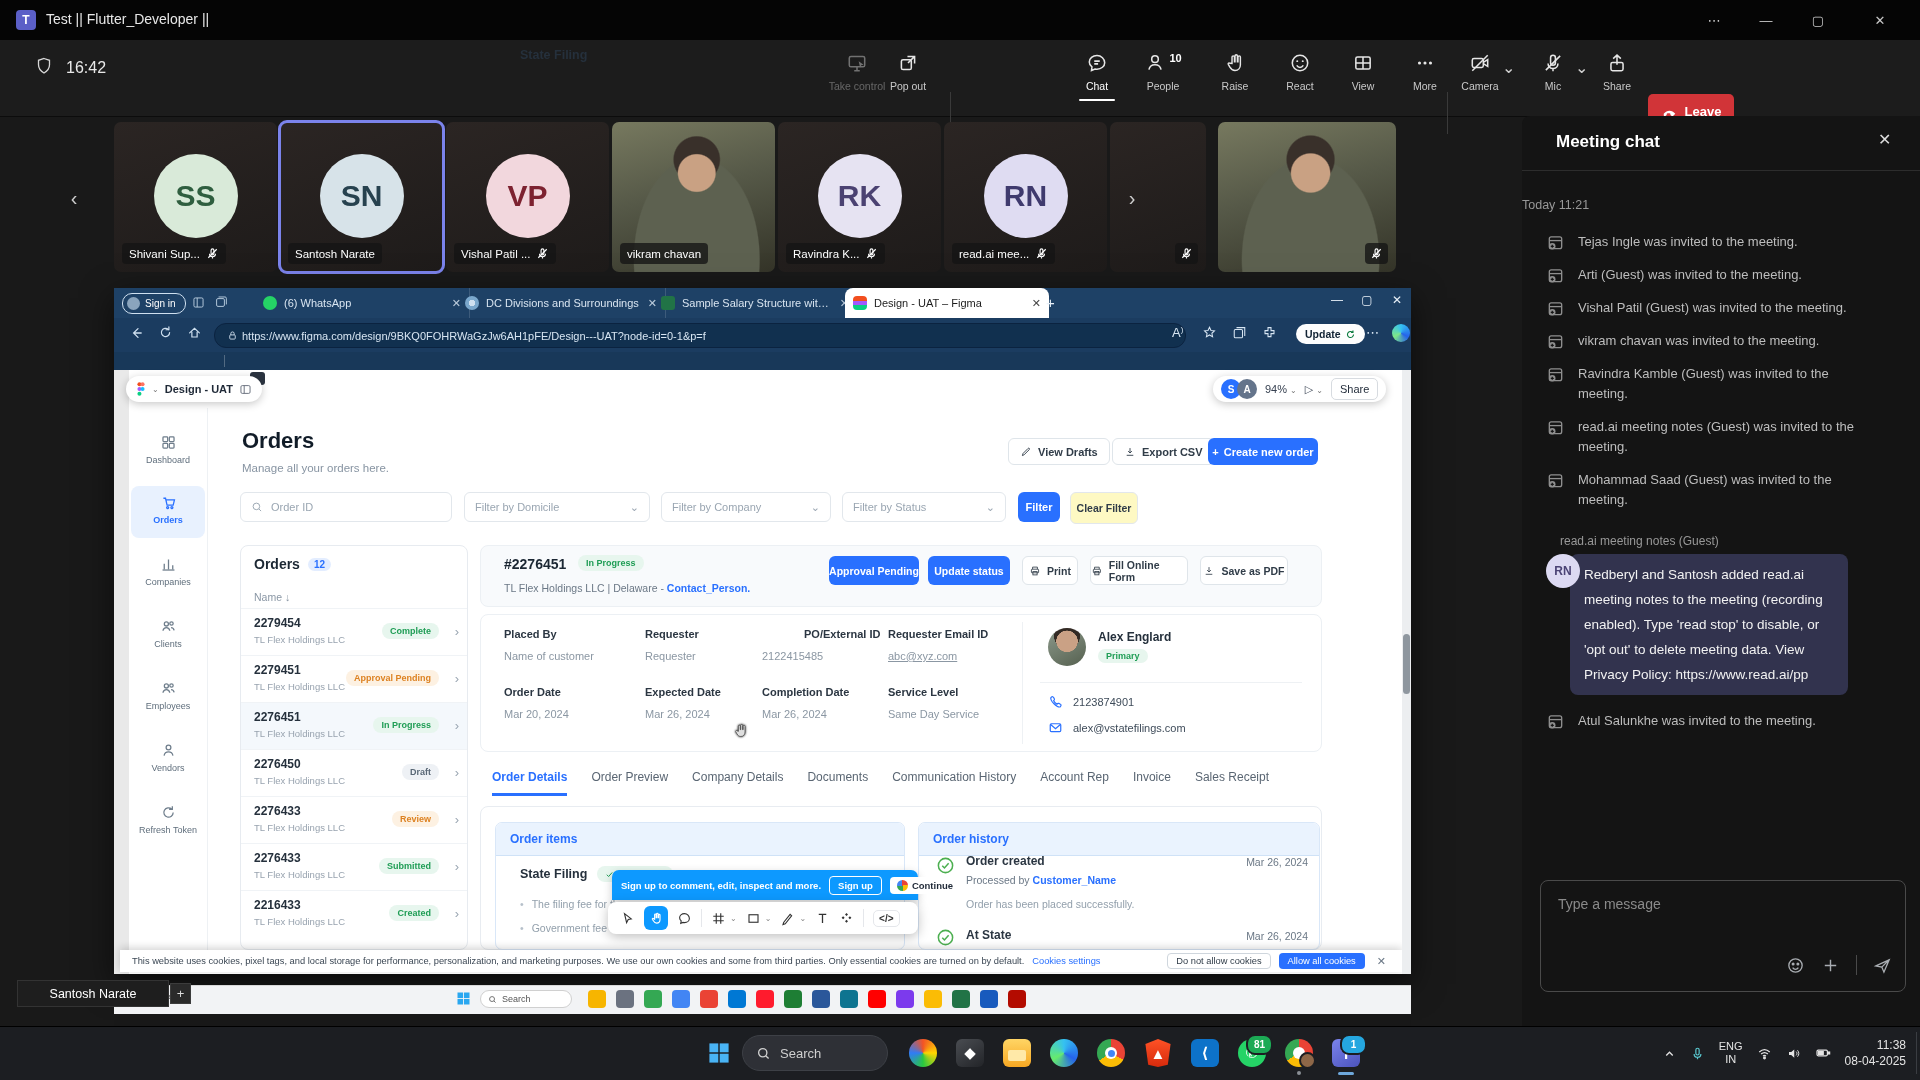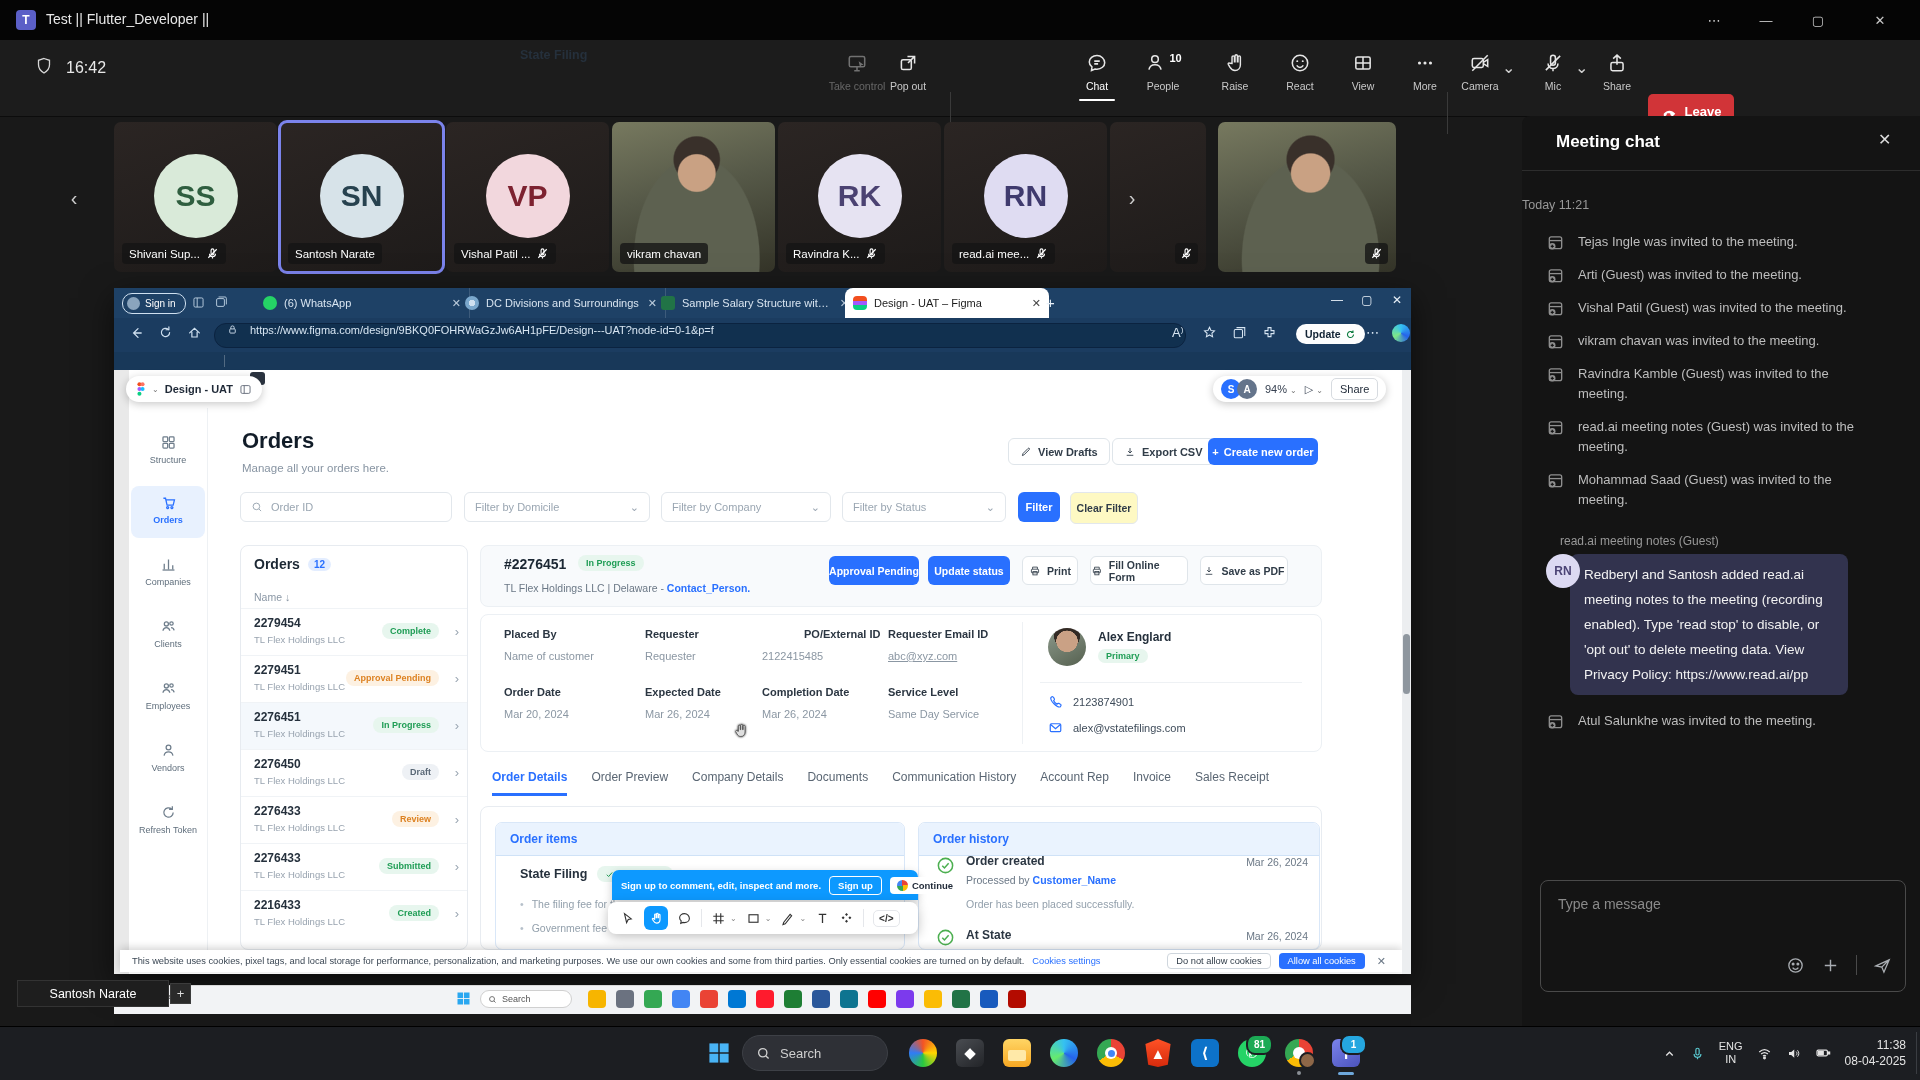--- a/index.html
+++ b/index.html
@@ -57,21 +57,21 @@
     color:#d8e4f0;font-size:11px;border-right:1px solid rgba(255,255,255,.14);}
   .btab .ttl{overflow:hidden;white-space:nowrap;text-overflow:ellipsis;flex:1;}
   .btab .tclose{font-size:11px;opacity:.85;}
   .btab.active{background:#fff;color:#1c1c1c;border-radius:8px 8px 0 0;border-right:none;}
   .tabicon{width:14px;height:14px;flex:none;border-radius:3px;}
   #newtab-btn{position:absolute;left:1046px;top:294px;color:#e8f0f8;font-size:15px;}
   .wctl{position:absolute;top:293px;color:#e8f0f8;font-size:12px;width:30px;text-align:center;}
   #navbar{position:absolute;left:114px;top:318px;width:1297px;height:34px;background:#1b3c60;}
   .navico{position:absolute;top:325px;color:#cfe0f0;}
   #urlbar{position:absolute;left:214px;top:323px;width:946px;height:23px;border-radius:12px;background:#11304f;
-    border:1px solid #0b2340;display:flex;gap:12px;padding:0 12px;color:#d7e5f2;}
+    border:1px solid #0b2340;display:flex;align-items:center;gap:4px;padding:0 12px;color:#d7e5f2;}
   #urltext{font-size:11px;white-space:nowrap;overflow:hidden;}
   .nrico{position:absolute;top:325px;color:#d7e5f2;font-size:13px;}
   #update-pill{position:absolute;left:1296px;top:324px;height:20px;border-radius:10px;background:#fdfdfd;
     display:flex;align-items:center;gap:4px;padding:0 9px;font-size:10.5px;color:#123;font-weight:bold;}
   #edge-orb{position:absolute;left:1392px;top:324px;width:18px;height:18px;border-radius:50%;
     background:conic-gradient(#35c1f1,#2563eb,#7ee787,#35c1f1);}
   #bookmarks{position:absolute;left:114px;top:352px;width:1297px;height:18px;background:#183859;display:flex;align-items:center;gap:8px;padding-left:14px;box-sizing:border-box;}
   .bmk{display:flex;align-items:flex-end;gap:5px;color:#c9d7e6;font-size:10.5px;margin-top:44px;}
   .bmkdiv{width:1px;height:12px;background:rgba(255,255,255,.25);}
 
@@ -608,21 +608,21 @@
   <div id="sb-items">
       <div class="sbitem" style="top: 434px;">
         <div class="sbic">
           <svg viewBox="0 0 20 20" fill="none" stroke="currentColor" stroke-width="1.5">
             <rect x="3.5" y="3.5" width="5.5" height="5.5" rx="1"></rect>
             <rect x="11" y="3.5" width="5.5" height="5.5" rx="1"></rect>
             <rect x="3.5" y="11" width="5.5" height="5.5" rx="1"></rect>
             <rect x="11" y="11" width="5.5" height="5.5" rx="1"></rect>
           </svg>
         </div>
-        <div class="sblab">Structure</div>
+        <div class="sblab">Dashboard</div>
       </div>
       <div class="sbactbg" style="top: 486px;"></div>
       <div class="sbitem active" style="top: 494px;">
         <div class="sbic">
           <svg viewBox="0 0 20 20" fill="none" stroke="currentColor" stroke-width="1.5">
             <path d="M4 5h2.5l1.8 8h7.2l1.5-6H7"></path>
             <circle cx="9" cy="16" r="1.2"></circle>
             <circle cx="14" cy="16" r="1.2"></circle>
           </svg>
         </div>

